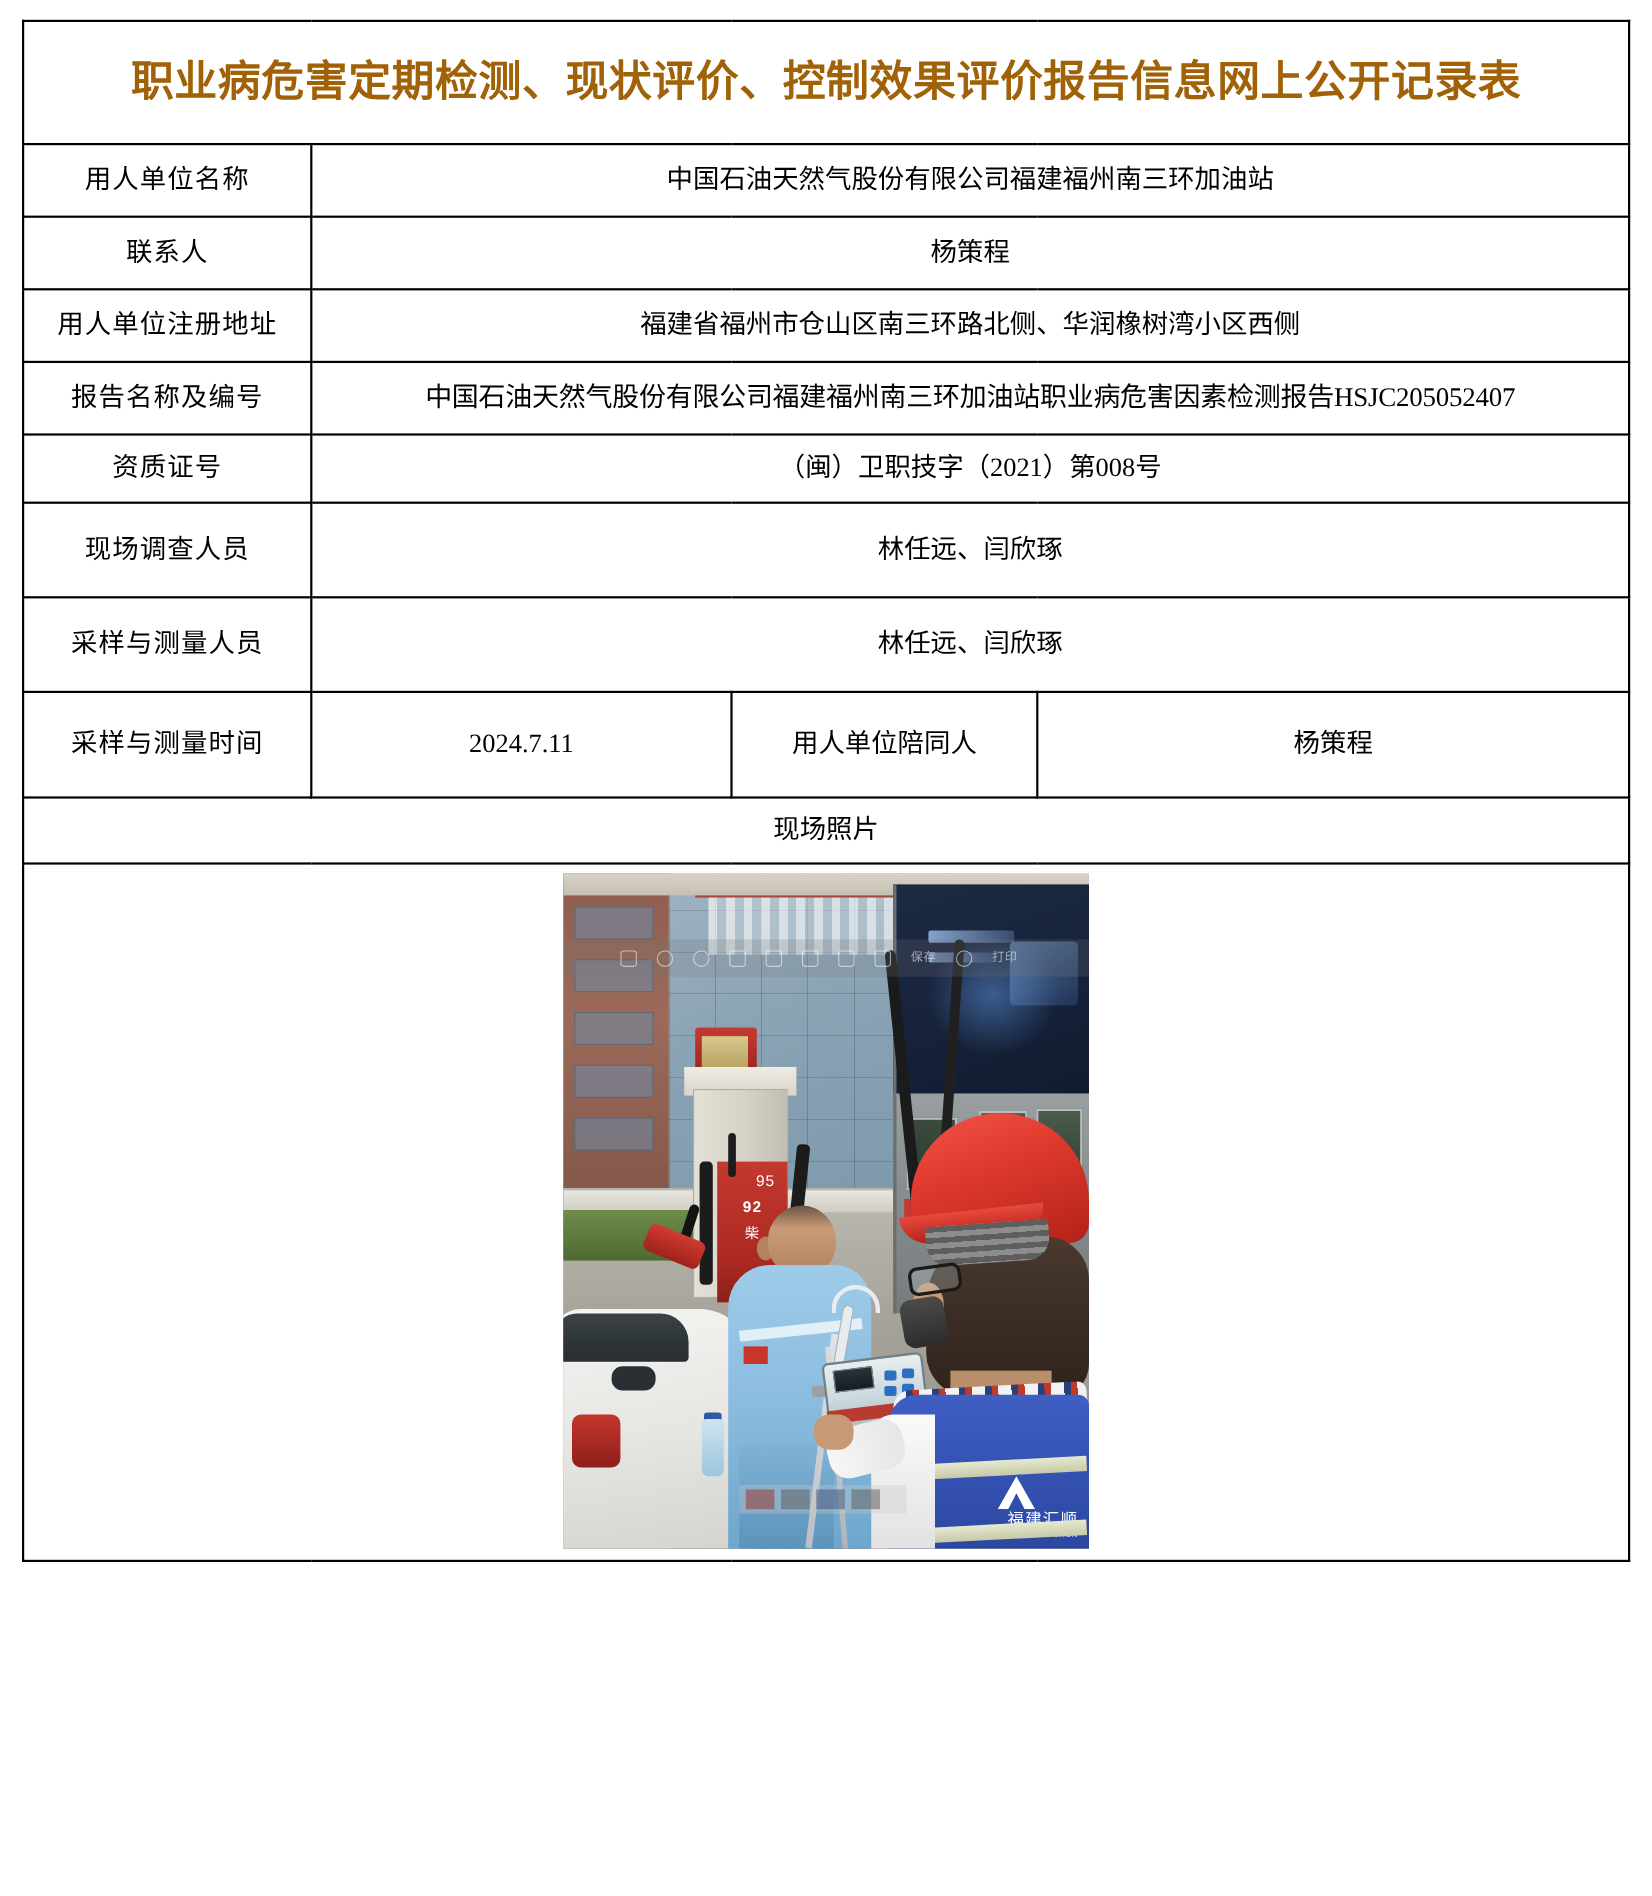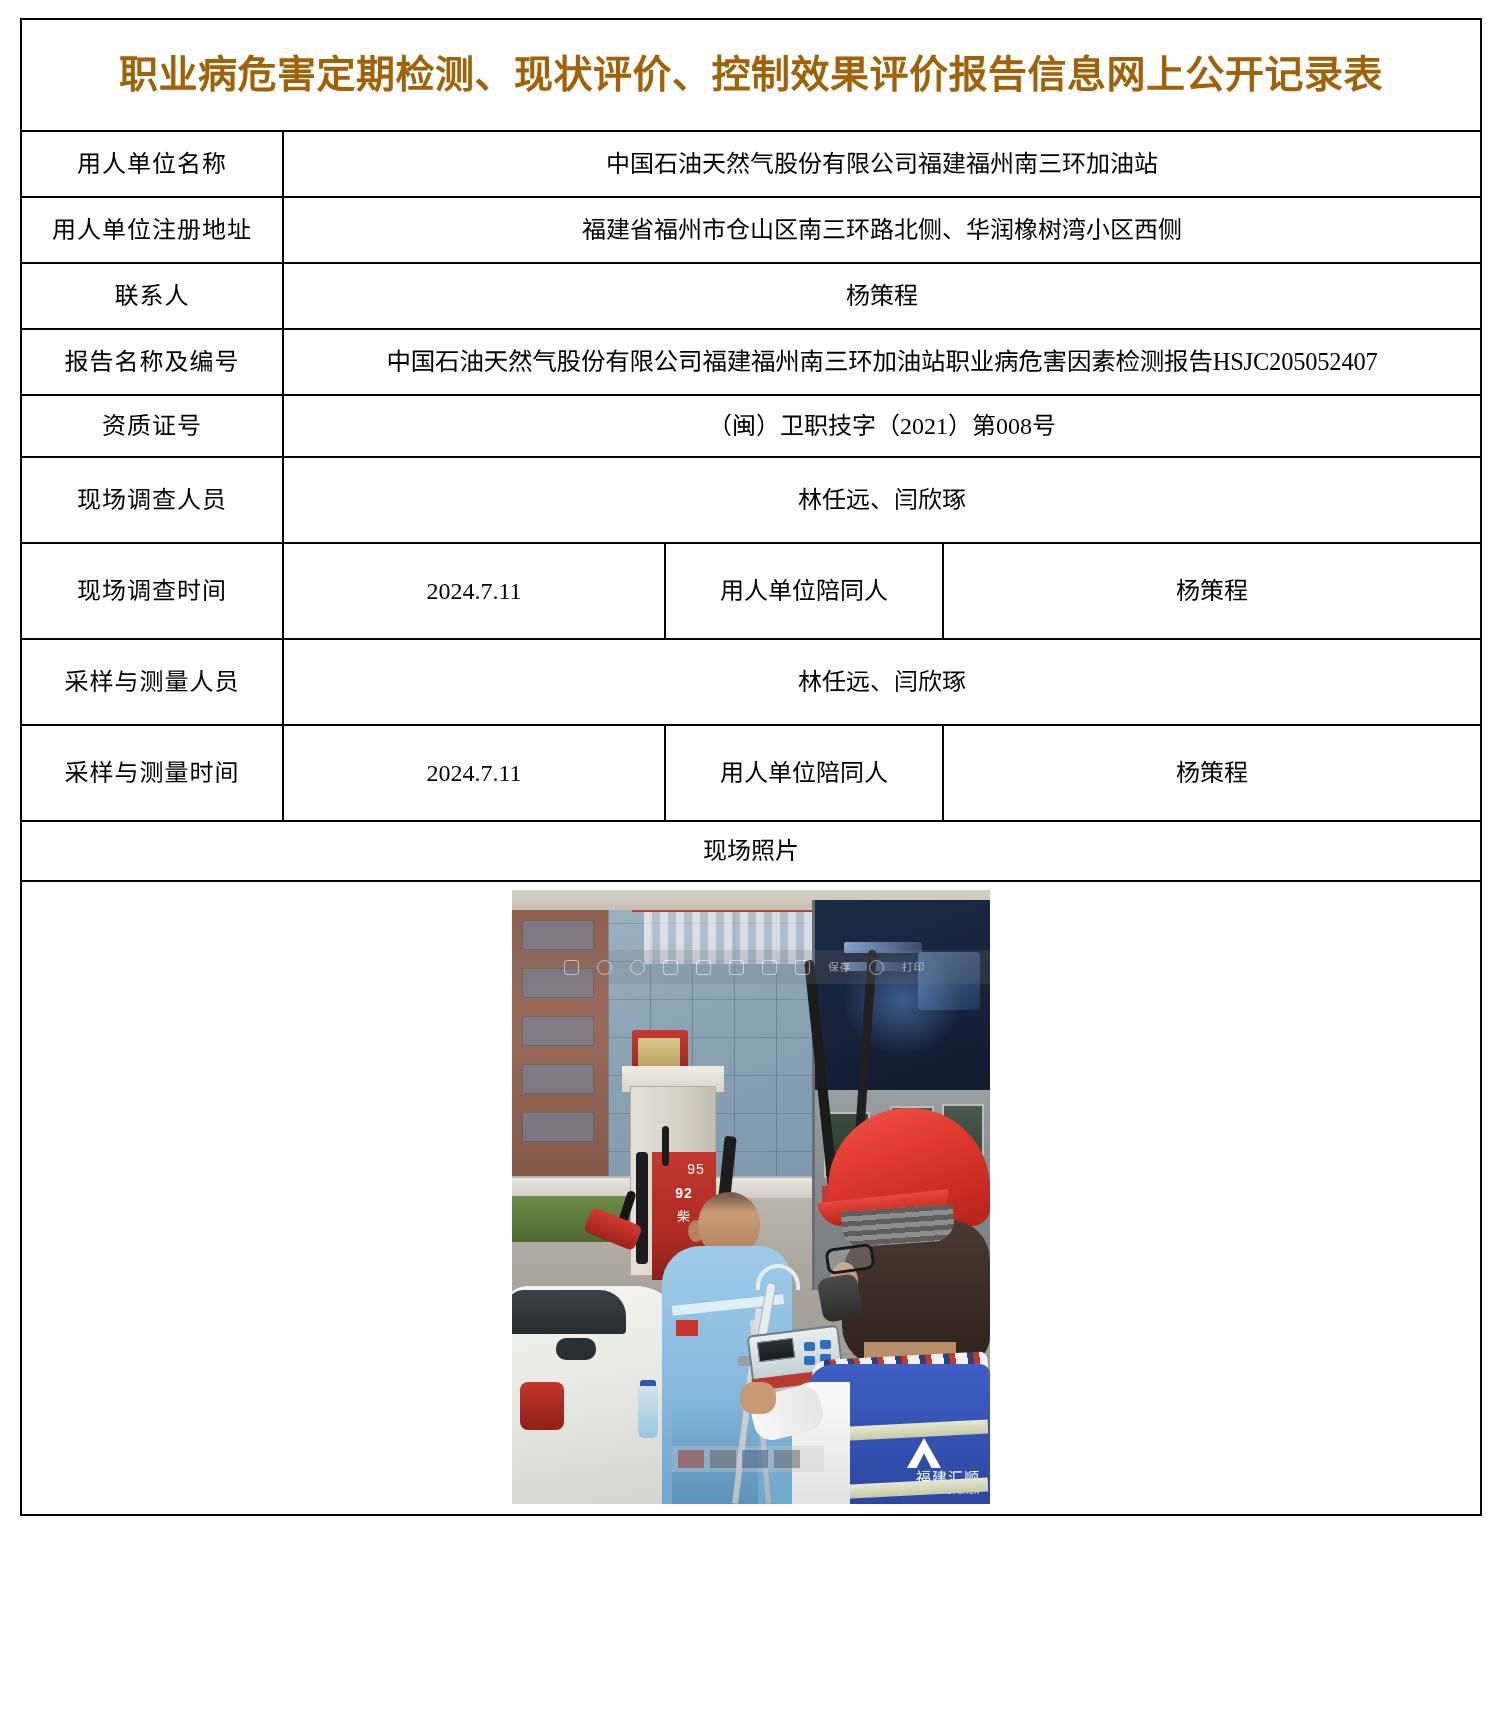--- a/index.html
+++ b/index.html
@@ -579,52 +579,46 @@
           <span class="doc-title">职业病危害定期检测、现状评价、控制效果评价报告信息网上公开记录表</span>
         </td>
       </tr>
 
       <tr class="r-med">
         <td class="label-cell">用人单位名称</td>
         <td class="value-cell" colspan="3">中国石油天然气股份有限公司福建福州南三环加油站</td>
       </tr>
 
       <tr class="r-med">
+        <td class="label-cell">联系人</td>
+        <td class="value-cell" colspan="3">杨策程</td>
+      </tr>
+
+      <tr class="r-med">
         <td class="label-cell">用人单位注册地址</td>
         <td class="value-cell" colspan="3">福建省福州市仓山区南三环路北侧、华润橡树湾小区西侧</td>
-      </tr>
-
-      <tr class="r-med">
-        <td class="label-cell">联系人</td>
-        <td class="value-cell" colspan="3">杨策程</td>
       </tr>
 
       <tr class="r-med">
         <td class="label-cell">报告名称及编号</td>
         <td class="value-cell tight" colspan="3">中国石油天然气股份有限公司福建福州南三环加油站职业病危害因素检测报告HSJC205052407</td>
       </tr>
 
 
 
       <tr class="r-short">
         <td class="label-cell">资质证号</td>
         <td class="value-cell" colspan="3">（闽）卫职技字（2021）第008号</td>
       </tr>
 
       <tr class="r-tall">
         <td class="label-cell">现场调查人员</td>
         <td class="value-cell" colspan="3">林任远、闫欣琢</td>
       </tr>
 
-      <tr class="r-xtall">
-        <td class="label-cell">现场调查时间</td>
-        <td class="value-cell num">2024.7.11</td>
-        <td class="value-cell">用人单位陪同人</td>
-        <td class="value-cell">杨策程</td>
-      </tr>
 
       <tr class="r-tall">
         <td class="label-cell">采样与测量人员</td>
         <td class="value-cell" colspan="3">林任远、闫欣琢</td>
       </tr>
 
       <tr class="r-xtall">
         <td class="label-cell">采样与测量时间</td>
         <td class="value-cell num">2024.7.11</td>
         <td class="value-cell">用人单位陪同人</td>

